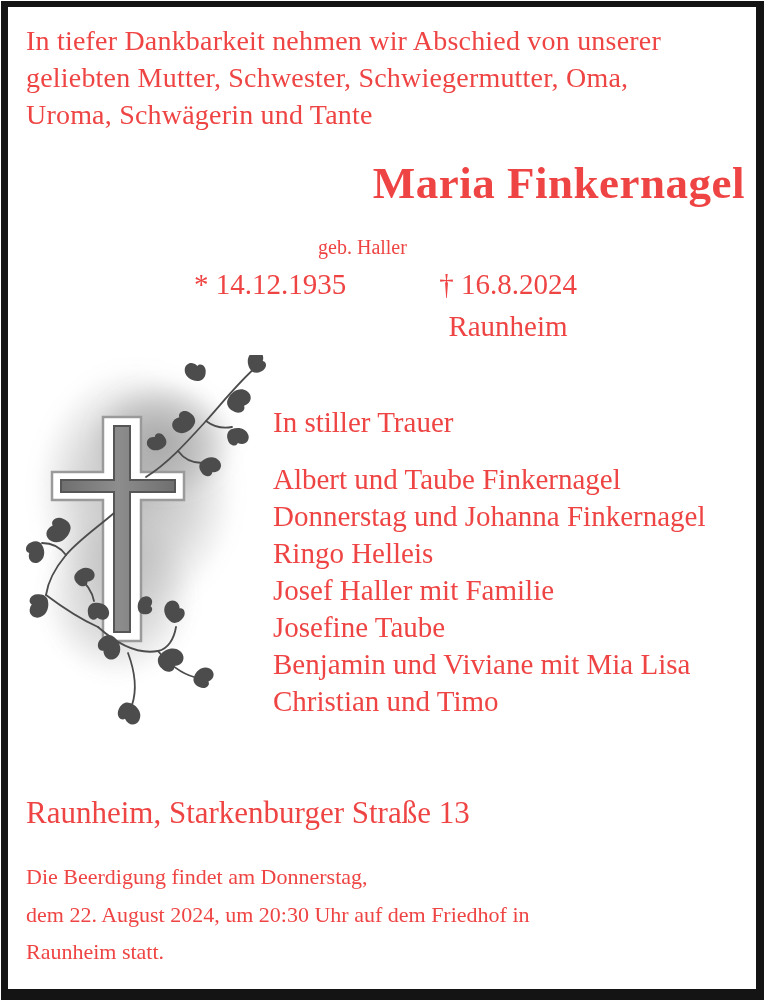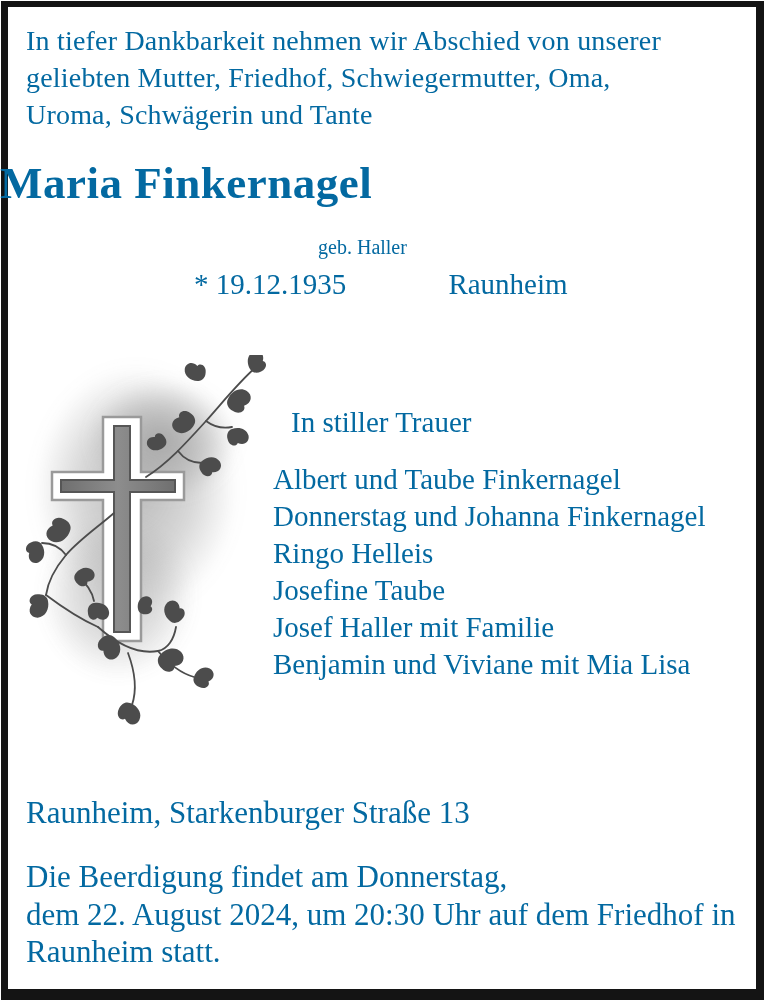--- a/index.html
+++ b/index.html
@@ -2,44 +2,45 @@
 <html><head>
 <meta charset="utf-8">
 <style>
   html, body { margin: 0; padding: 0; background: #e8e8e8; }
   .page {
     position: relative;
     width: 765px;
     height: 1000px;
     background: #ffffff;
     font-family: "Liberation Serif", "DejaVu Serif", serif;
-    color: #0369a1;
+    color: #ef4444;
     overflow: hidden;
     margin: 0 auto;
   }
   .frame {
     position: absolute;
     left: 1px; top: 1px; right: 1px; bottom: 0;
     border-style: solid;
     border-color: #141414;
     border-width: 6px 8px 11px 7px;
     pointer-events: none;
   }
   .intro {
     position: absolute;
     left: 26px; top: 22px; width: 715px;
     font-size: 28px; line-height: 37px;
     letter-spacing: 0.2px;
   }
   .deceased-name {
     position: absolute;
     left: 0; top: 157px; width: 725px;
-    text-align: left;
+    text-align: right;
     font-size: 45px; font-weight: 700;
     letter-spacing: 0.5px;
+    padding-left: 20px;
   }
   .maiden-name {
     position: absolute;
     left: 0; top: 236px; width: 725px;
     text-align: center;
     font-size: 20px;
   }
   .dates-row .col {
     position: absolute;
     top: 263px;
@@ -48,60 +49,61 @@
   }
   .col-birth { left: 170px; width: 200px; }
   .col-death { left: 413px; width: 190px; }
   .artwork {
     position: absolute;
     left: 18px; top: 355px;
     width: 255px; height: 370px;
   }
   .mourning-heading {
     position: absolute;
-    left: 291px; top: 406px;
+    left: 273px; top: 406px;
     font-size: 29px;
   }
   .mourners {
     position: absolute;
     left: 273px; top: 461px; width: 475px;
     font-size: 29px; line-height: 37px;
   }
   .address {
     position: absolute;
     left: 26px; top: 795px; width: 715px;
     font-size: 31px;
   }
   .funeral {
     position: absolute;
     left: 26px; top: 858px; width: 720px;
-    font-size: 31px; line-height: 37.5px;
+    font-size: 22px; line-height: 37.5px;
   }
   .line { white-space: nowrap; }
 </style>
 </head>
 <body>
 
 <div class="page">
   <div class="frame"></div>
 
   <div class="intro">
     <div class="line">In tiefer Dankbarkeit nehmen wir Abschied von unserer</div>
-    <div class="line">geliebten Mutter, Friedhof, Schwiegermutter, Oma,</div>
+    <div class="line">geliebten Mutter, Schwester, Schwiegermutter, Oma,</div>
     <div class="line">Uroma, Schwägerin und Tante</div>
   </div>
 
   <div class="deceased-name">Maria Finkernagel</div>
   <div class="maiden-name">geb. Haller</div>
 
   <div class="dates-row">
     <div class="col col-birth">
-      <div class="line">* 19.12.1935</div>
+      <div class="line">* 14.12.1935</div>
     </div>
     <div class="col col-death">
+      <div class="line">† 16.8.2024</div>
       <div class="line">Raunheim</div>
     </div>
   </div>
 
   <svg class="artwork" viewBox="0 0 255 370" xmlns="http://www.w3.org/2000/svg" aria-hidden="true">
     <defs>
       <radialGradient id="haze" cx="50%" cy="50%" r="50%">
         <stop offset="0%" stop-color="#8f8f8f" stop-opacity="0.62"></stop>
         <stop offset="55%" stop-color="#969696" stop-opacity="0.38"></stop>
         <stop offset="100%" stop-color="#9c9c9c" stop-opacity="0"></stop>
@@ -158,23 +160,24 @@
       <use href="#leafp" transform="translate(120,254) rotate(-20) scale(0.85)"></use>
     </g>
   </svg>
 
   <div class="mourning-heading">In stiller Trauer</div>
 
   <div class="mourners">
     <div class="line">Albert und Taube Finkernagel</div>
     <div class="line">Donnerstag und Johanna Finkernagel</div>
     <div class="line">Ringo Helleis</div>
+    <div class="line">Josef Haller mit Familie</div>
     <div class="line">Josefine Taube</div>
-    <div class="line">Josef Haller mit Familie</div>
     <div class="line">Benjamin und Viviane mit Mia Lisa</div>
+    <div class="line">Christian und Timo</div>
   </div>
 
   <div class="address">Raunheim, Starkenburger Straße 13</div>
 
   <div class="funeral">
     <div class="line">Die Beerdigung findet am Donnerstag,</div>
     <div class="line">dem 22. August 2024, um 20:30 Uhr auf dem Friedhof in</div>
     <div class="line">Raunheim statt.</div>
   </div>
 </div>

